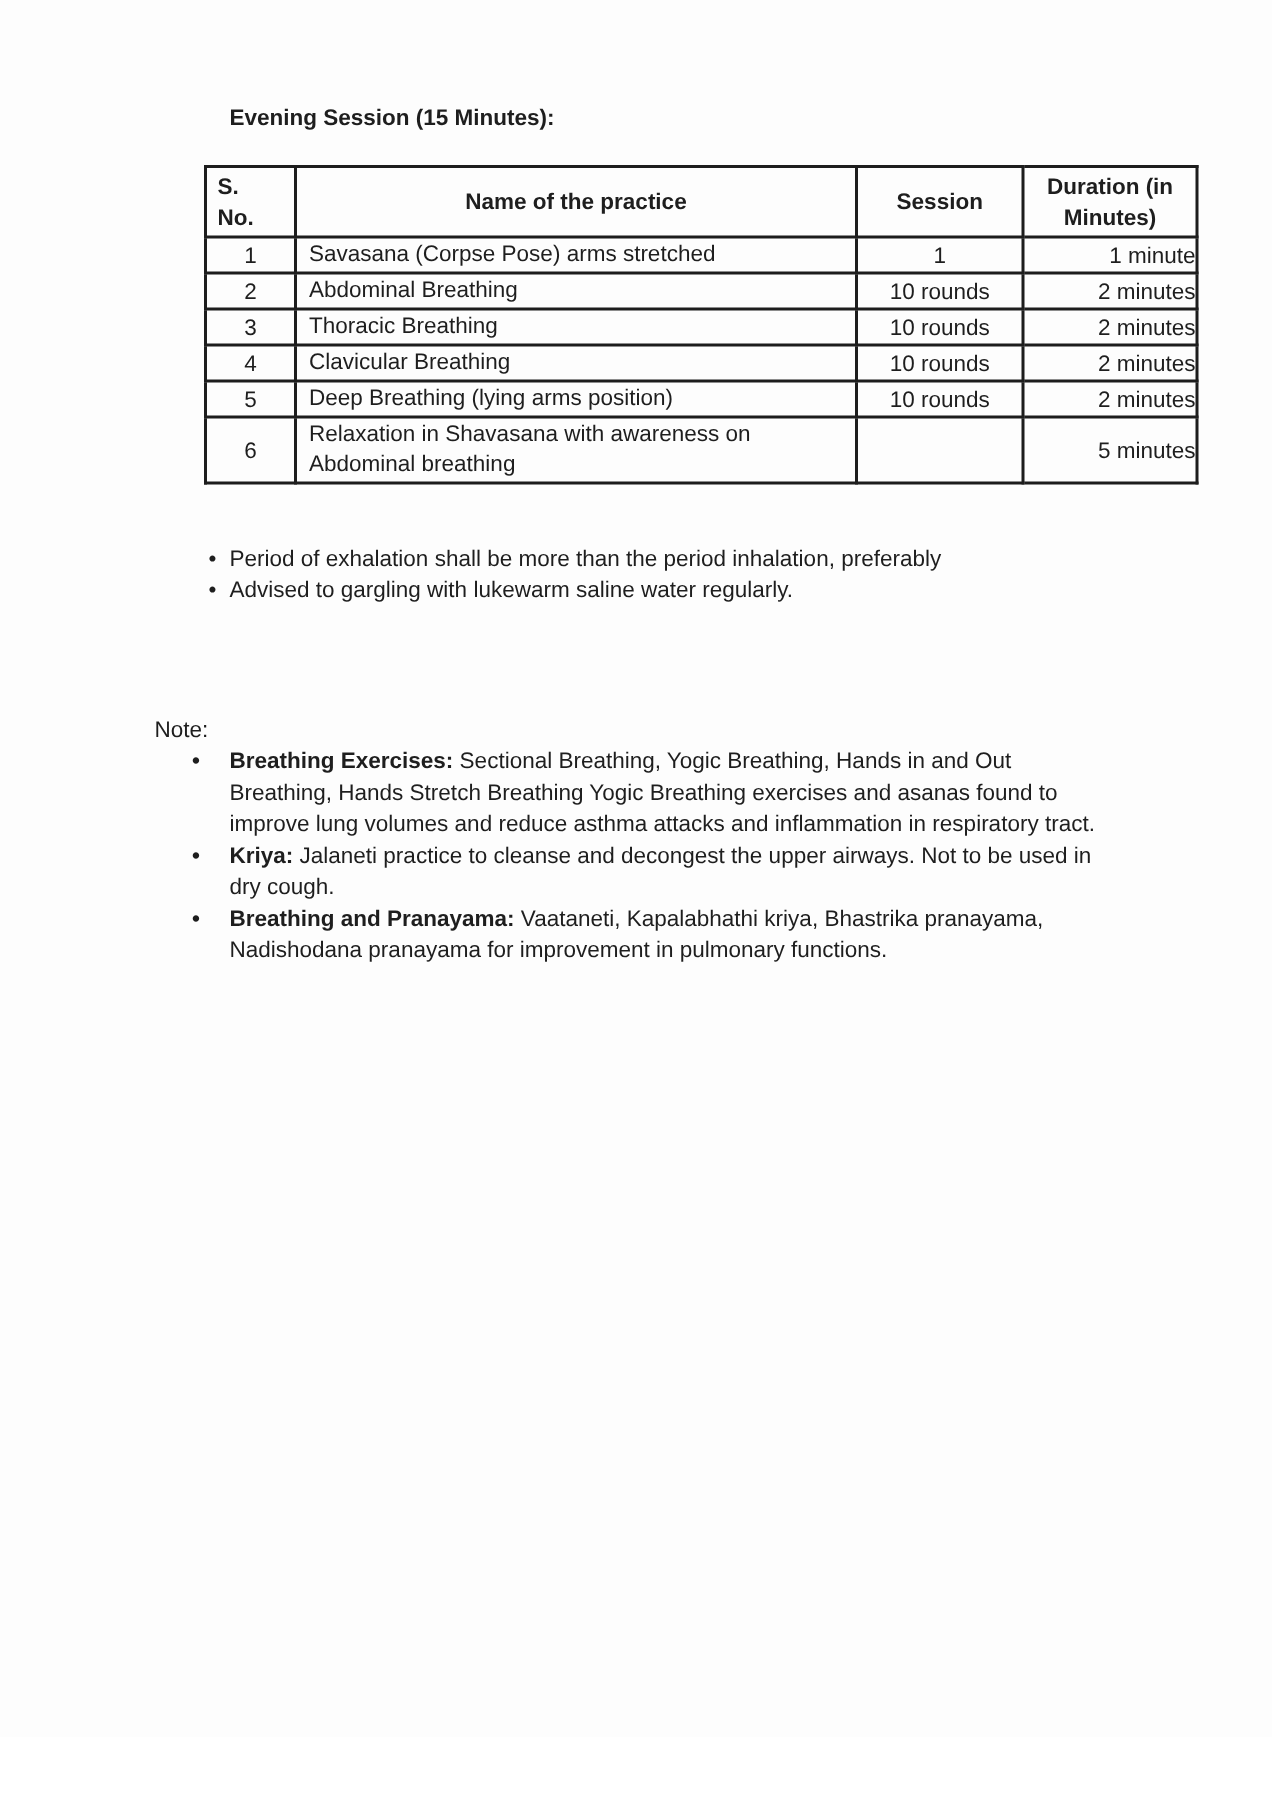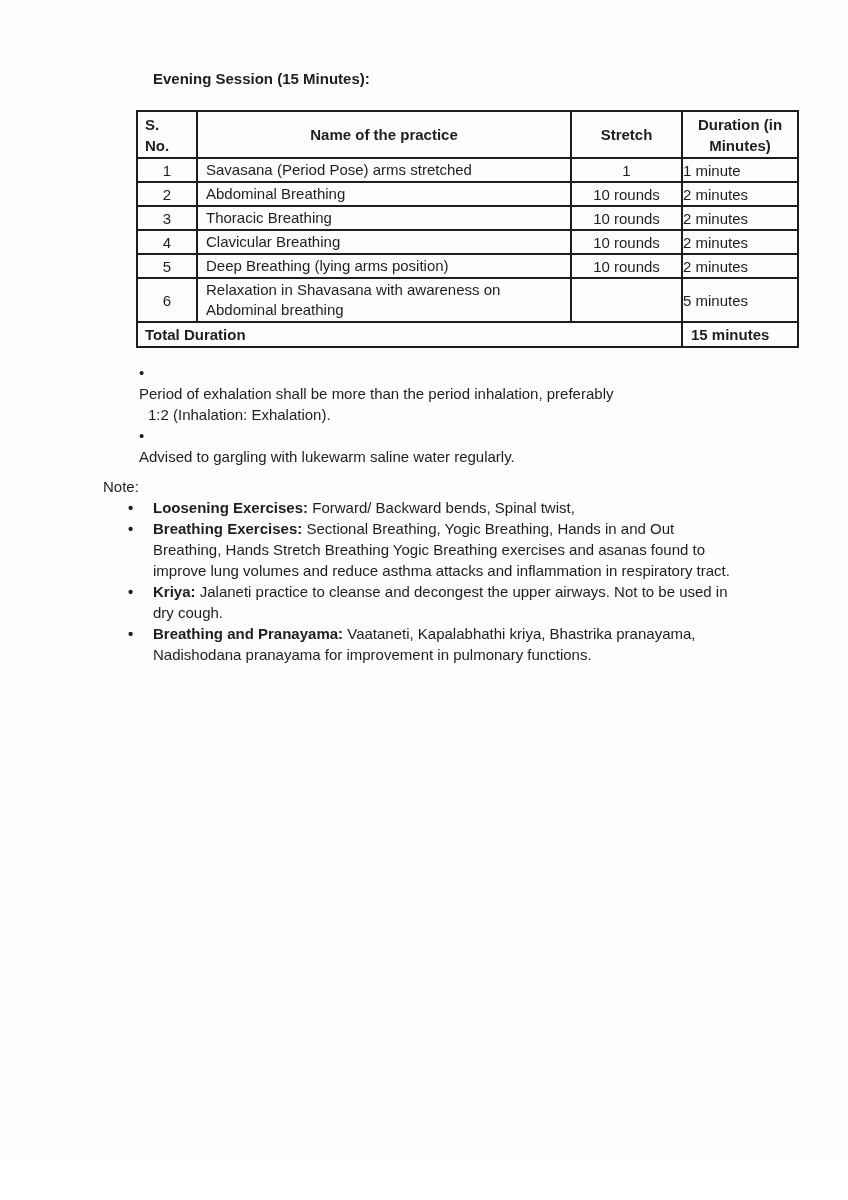--- a/index.html
+++ b/index.html
@@ -53,42 +53,42 @@
     font-weight: bold;
   }
   th.col-center {
     text-align: center;
     line-height: 21px;
     font-weight: bold;
   }
   td.cell-no      { text-align: center; }
   td.cell-name    { text-align: left; padding: 1px 8px; line-height: 20px; }
   td.cell-rounds  { text-align: center; }
-  td.cell-duration{ text-align: left; }
+  td.cell-duration{ text-align: right; }
   td.cell-total-label {
     font-weight: bold;
     text-align: left;
     padding-left: 7px;
   }
   td.cell-total-value {
     font-weight: bold;
     text-align: left;
     padding-left: 8px;
   }
   .hdr-line { display: block; }
 
   
   .bullet-section {
     position: absolute;
     left: 139px;
     top: 362px;
     width: 600px;
     line-height: 21px;
   }
-  .bullet-item { display: flex; flex-direction: column; }
+  .bullet-item { display: flex; }
   .bullet-dot { flex: none; width: 14px; }
   .bullet-dot::before { content: "\2022"; }
   .bullet-text { flex: 1; }
   .bullet-line { display: block; }
   .bullet-line-indent { display: block; margin-left: 9px; }
 
   
   .note-section {
     position: absolute;
     left: 103px;
@@ -118,31 +118,31 @@
       <col style="width:111px">
       <col style="width:116px">
     </colgroup>
     <thead>
       <tr>
         <th class="col-sno">
           <span class="hdr-line">S.</span>
           <span class="hdr-line">No.</span>
         </th>
         <th class="col-center">Name of the practice</th>
-        <th class="col-center">Stretch</th>
+        <th class="col-center">Session</th>
         <th class="col-center">
           <span class="hdr-line">Duration (in</span>
           <span class="hdr-line">Minutes)</span>
         </th>
       </tr>
     </thead>
     <tbody>
       <tr class="data-row">
         <td class="cell-no">1</td>
-        <td class="cell-name">Savasana (Period Pose) arms stretched</td>
+        <td class="cell-name">Savasana (Corpse Pose) arms stretched</td>
         <td class="cell-rounds">1</td>
         <td class="cell-duration">1 minute</td>
       </tr>
       <tr class="data-row">
         <td class="cell-no">2</td>
         <td class="cell-name">Abdominal Breathing</td>
         <td class="cell-rounds">10 rounds</td>
         <td class="cell-duration">2 minutes</td>
       </tr>
       <tr class="data-row">
@@ -162,48 +162,39 @@
         <td class="cell-name">Deep Breathing (lying arms position)</td>
         <td class="cell-rounds">10 rounds</td>
         <td class="cell-duration">2 minutes</td>
       </tr>
       <tr class="data-row-tall">
         <td class="cell-no">6</td>
         <td class="cell-name">Relaxation in Shavasana with awareness on Abdominal breathing</td>
         <td class="cell-rounds"></td>
         <td class="cell-duration">5 minutes</td>
       </tr>
-      <tr class="total-row">
-        <td class="cell-total-label" colspan="3">Total Duration</td>
-        <td class="cell-total-value">15 minutes</td>
-      </tr>
     </tbody>
   </table>
 
   <div class="bullet-section">
     <div class="bullet-item">
       <span class="bullet-dot"></span>
       <span class="bullet-text">
         <span class="bullet-line">Period of exhalation shall be more than the period inhalation, preferably</span>
-        <span class="bullet-line-indent">1:2 (Inhalation: Exhalation).</span>
       </span>
     </div>
     <div class="bullet-item">
       <span class="bullet-dot"></span>
       <span class="bullet-text">Advised to gargling with lukewarm saline water regularly.</span>
     </div>
   </div>
 
   <div class="note-section">
     <div class="note-label">Note:</div>
     <div class="note-items">
-      <div class="note-item">
-        <span class="note-bullet"></span>
-        <div class="note-text"><span class="note-item-label">Loosening Exercises:</span> <span>Forward/ Backward bends, Spinal twist,</span></div>
-      </div>
       <div class="note-item">
         <span class="note-bullet"></span>
         <div class="note-text"><span class="note-item-label">Breathing Exercises:</span> <span>Sectional Breathing, Yogic Breathing, Hands in and Out Breathing, Hands Stretch Breathing Yogic Breathing exercises and asanas found to improve lung volumes and reduce asthma attacks and inflammation in respiratory tract.</span></div>
       </div>
       <div class="note-item">
         <span class="note-bullet"></span>
         <div class="note-text"><span class="note-item-label">Kriya:</span> <span>Jalaneti practice to cleanse and decongest the upper airways. Not to be used in dry cough.</span></div>
       </div>
       <div class="note-item">
         <span class="note-bullet"></span>

